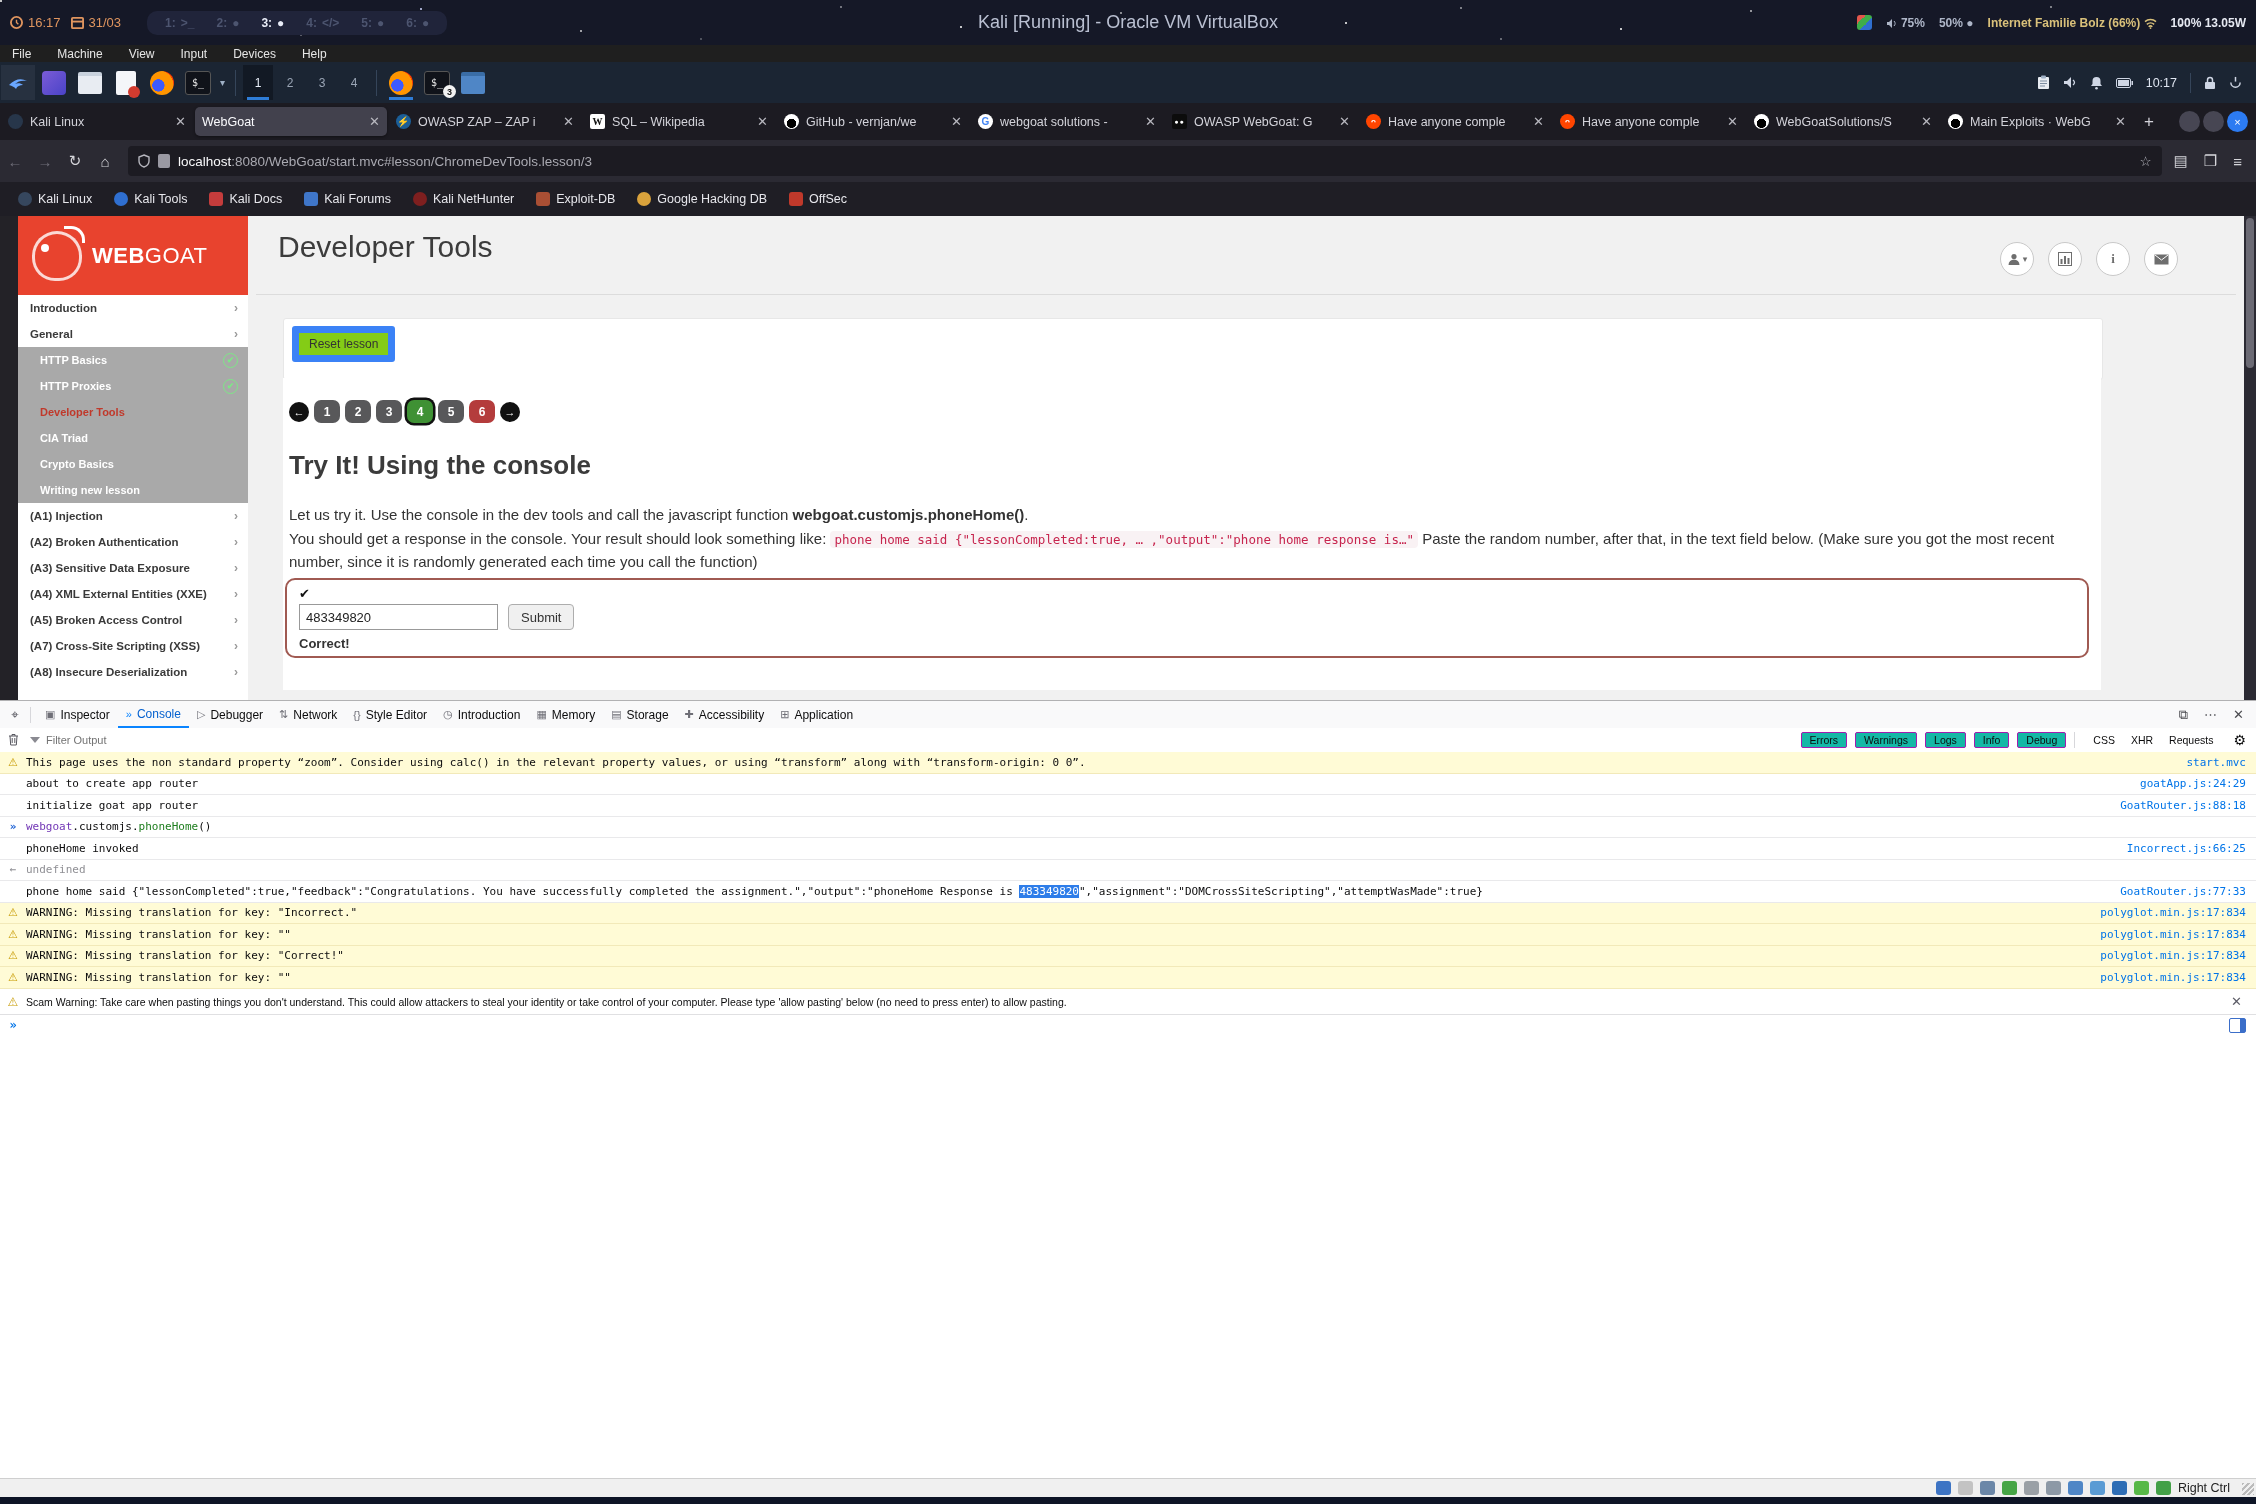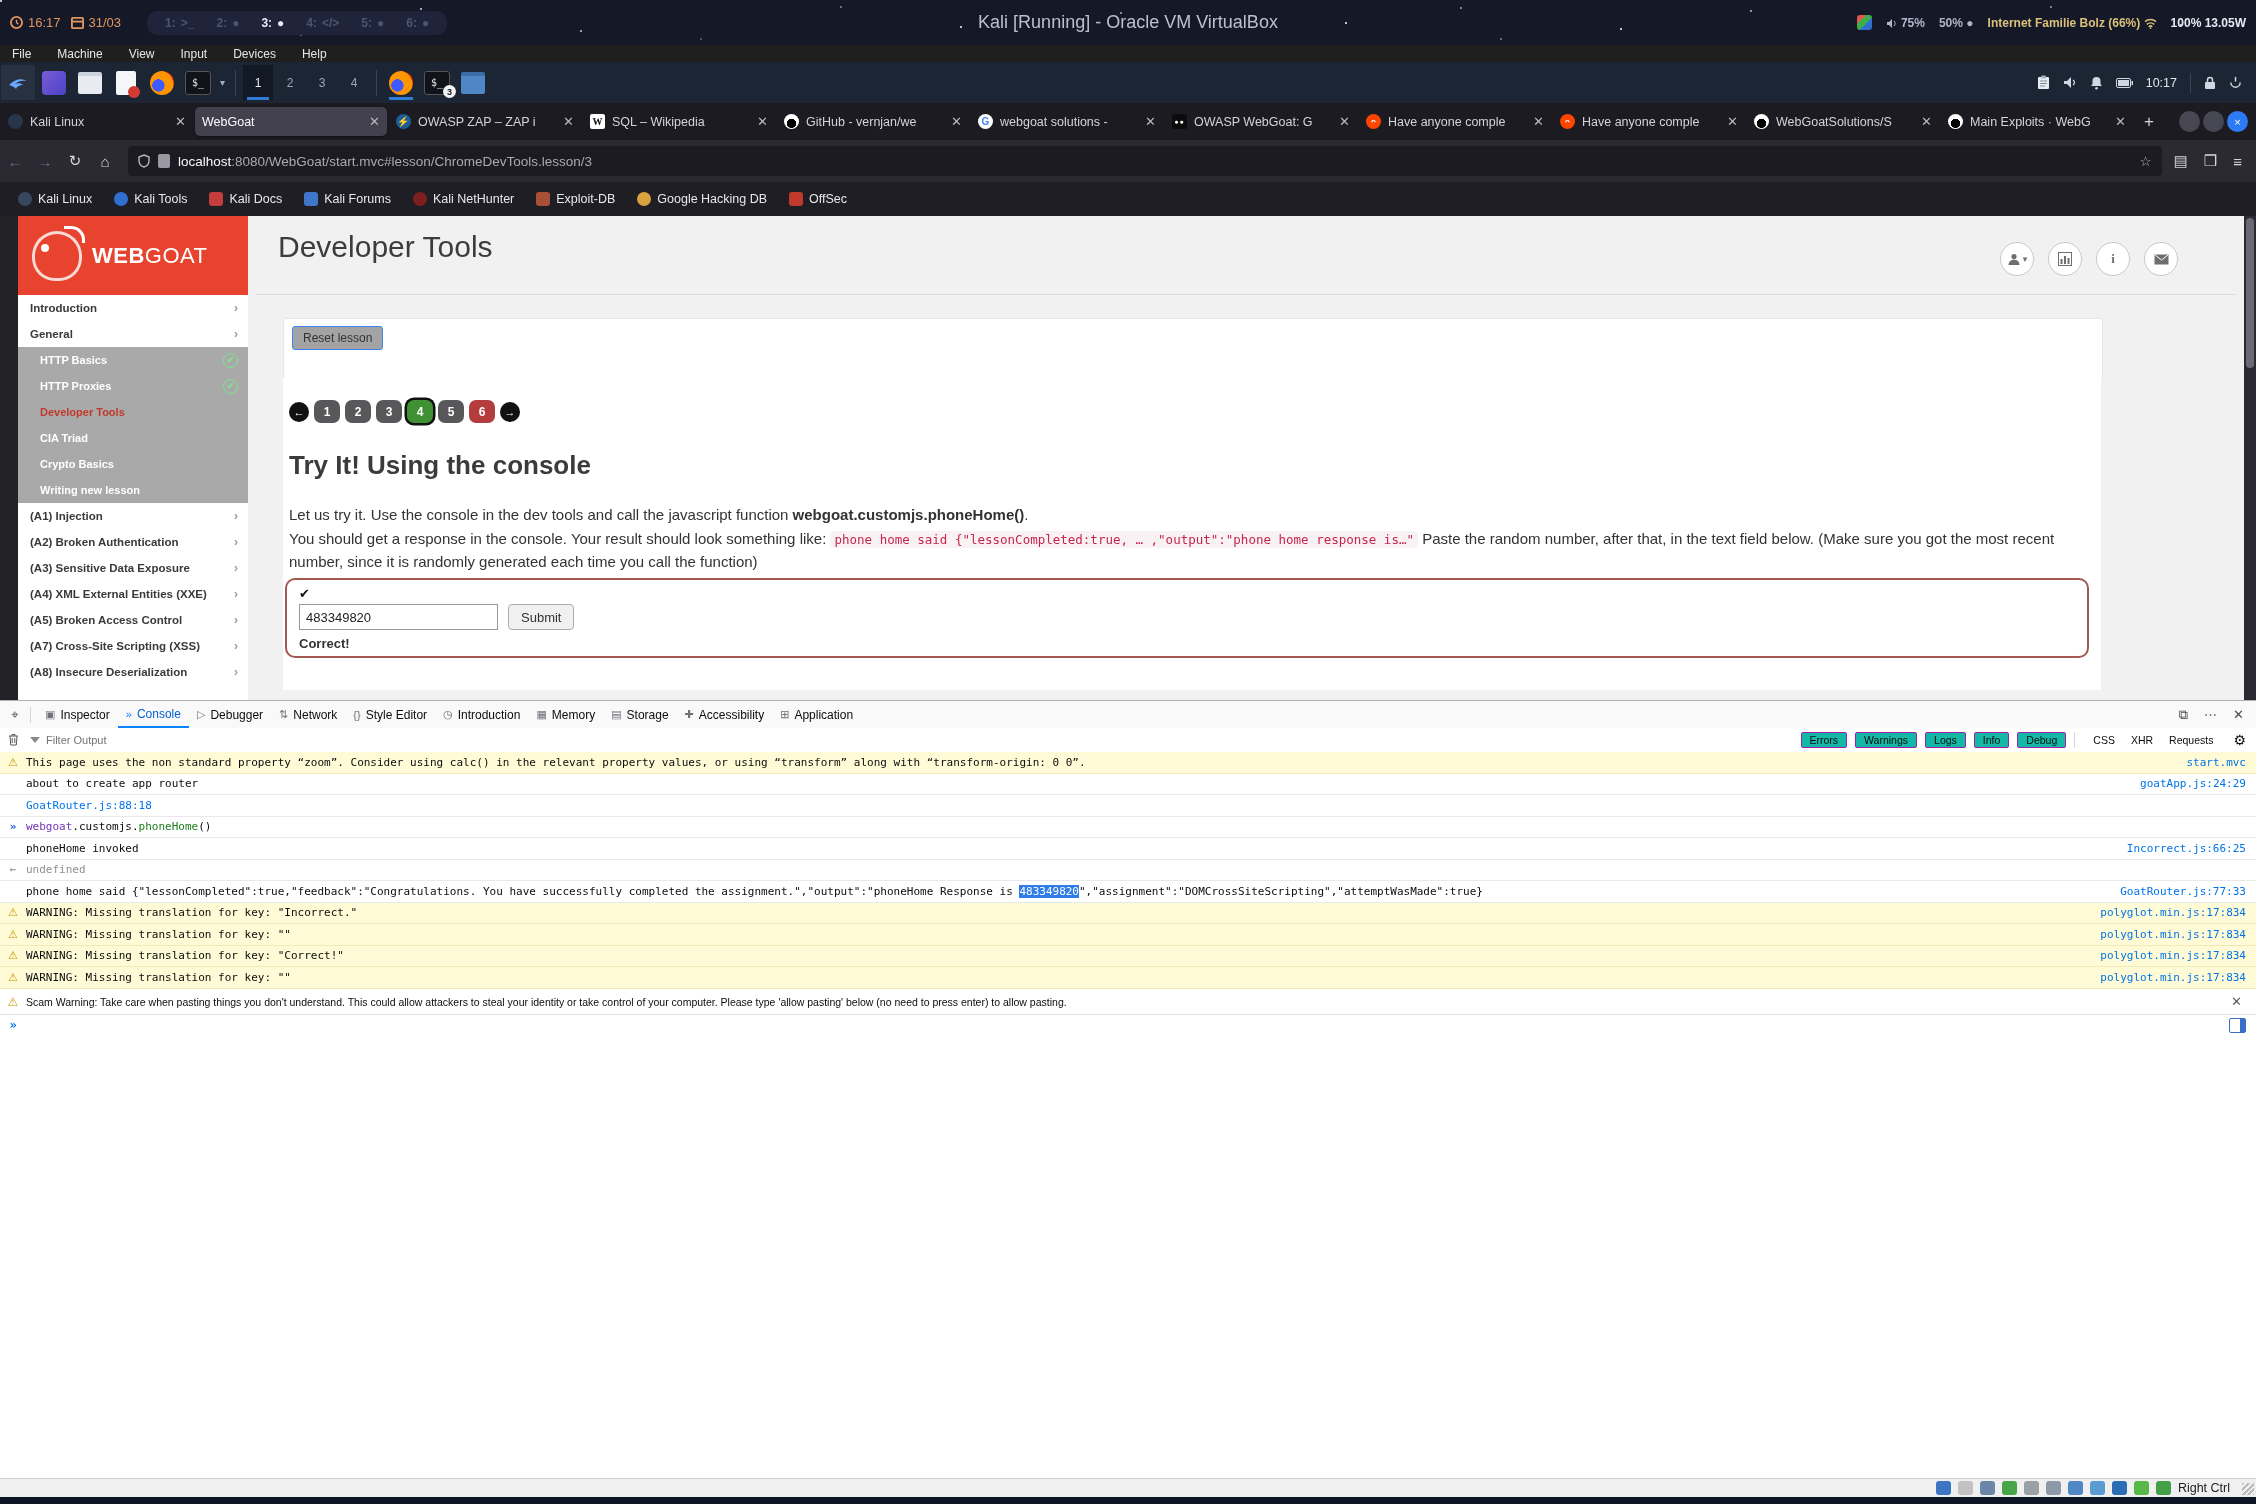--- a/index.html
+++ b/index.html
@@ -121,21 +121,21 @@
   .side-item .chk{color:#7ee787;border:1.5px solid #7ee787;border-radius:50%;width:13px;height:13px;
                   font-size:9px;display:flex;align-items:center;justify-content:center}
 
   #wg-main{position:absolute;left:248px;top:0;right:12px;height:484px}
   #wg-title{position:absolute;left:30px;top:14px;font-size:30px;color:#3c3c3c}
   #wg-actions{position:absolute;right:66px;top:26px;display:flex;gap:14px}
   .circle-btn{width:32px;height:32px;border-radius:50%;background:#fff;border:1px solid #c9c9c9;
               display:flex;align-items:center;justify-content:center;color:#6e6e6e;font-size:13px;gap:2px}
   #wg-hr{position:absolute;left:8px;right:8px;top:78px;height:1px;background:#dcdcdc}
   #wg-card1{position:absolute;left:35px;top:102px;width:1818px;height:60px;background:#fff;border:1px solid #e7e7e7;border-radius:3px}
-  #reset-btn{position:absolute;left:8px;top:7px;background:#a3a3a3;border:1px solid #3b82f6;border-radius:3px;
+  #reset-btn{position:absolute;left:8px;top:7px;background:#84cc16;border:7px solid #3b82f6;border-radius:3px;
              padding:4px 10px;font-size:12px;color:#333}
   #wg-body{position:absolute;left:35px;top:162px;width:1818px;height:312px;background:#fff}
   #pager{position:absolute;left:6px;top:22px;display:flex;align-items:center;gap:5px}
   .pg-arrow{width:20px;height:20px;border-radius:50%;background:#111;color:#fff;font-size:11px;
             display:flex;align-items:center;justify-content:center;font-weight:bold}
   .pg{width:26px;height:23px;border-radius:7px;background:#58585a;color:#fff;font-size:12px;font-weight:bold;
       display:flex;align-items:center;justify-content:center}
   .pg.active{background:#3f9134;box-shadow:0 0 0 2.5px #111}
   .pg.danger{background:#b43c3c}
   #try-h2{position:absolute;left:6px;top:72px;font-size:26px;font-weight:600;color:#3b3b3b}
@@ -685,20 +685,21 @@
         <span class="ctext">This page uses the non standard property “zoom”. Consider using calc() in the relevant property values, or using “transform” along with “transform-origin: 0 0”.</span>
         <span class="csrc">start.mvc</span>
       </div>
       <div class="crow">
         <span class="cicon"></span>
         <span class="ctext">about to create app router</span>
         <span class="csrc">goatApp.js:24:29</span>
       </div>
       <div class="crow">
         <span class="cicon"></span>
+        <span class="ctext">initialize goat app router</span>
         <span class="csrc">GoatRouter.js:88:18</span>
       </div>
       <div class="crow">
         <span class="cicon cmd">»</span>
         <span class="ctext"><span class="purple">webgoat</span><span class="plain">.customjs.</span><span class="green">phoneHome</span><span class="plain">()</span></span>
         <span class="csrc"></span>
       </div>
       <div class="crow">
         <span class="cicon"></span>
         <span class="ctext">phoneHome invoked</span>

